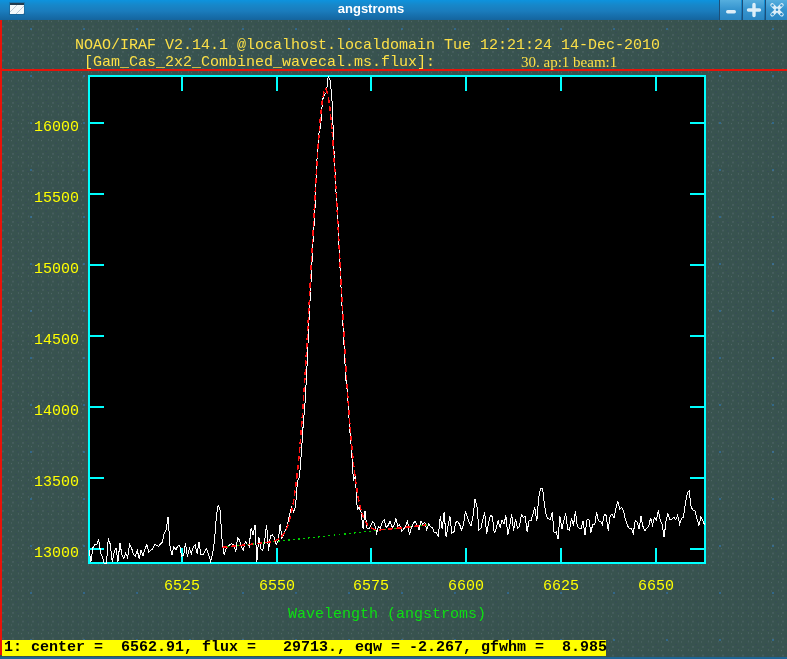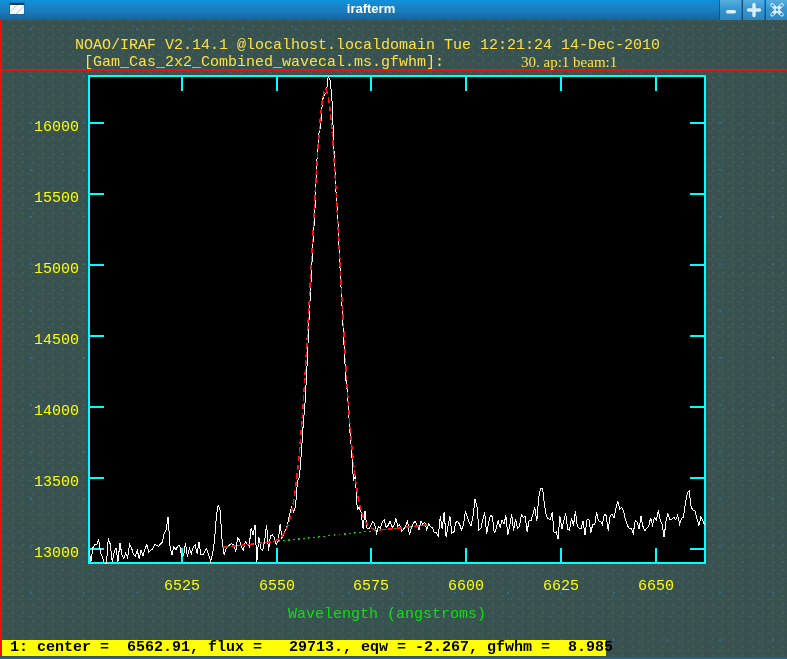--- a/index.html
+++ b/index.html
@@ -14,28 +14,28 @@
 #titlebar{position:absolute;left:0;top:0;width:787px;height:20px;
 background:linear-gradient(#0d93de 0%,#1787c9 25%,#1a7cbd 55%,#166ca8 85%,#15659e 100%);}
 #ticon{position:absolute;left:10px;top:3px;width:14px;height:9px;background-color:#f4f8fa;background-image:repeating-linear-gradient(135deg, rgba(150,170,190,0) 0 4.5px, rgba(140,160,180,0.55) 4.5px 5.5px);border-top:2px solid #233b4e;box-shadow:0 0 0 1px rgba(30,60,80,0.25);}
 #ttitle{position:absolute;top:1px;left:0;width:742px;text-align:center;color:#fff;font-family:"Liberation Sans",sans-serif;font-size:13px;font-weight:bold;}
 .tbtn{position:absolute;top:0px;width:22px;height:20px;box-sizing:border-box;border-left:1px solid #1c4f79;background:linear-gradient(#55aede 0%,#3795cf 45%,#2a86c2 100%);}
 .tbtn svg{position:absolute;left:0;top:0;}
 #hdr{position:absolute;left:0;top:0;width:787px;color:#fde047;font-size:15px;white-space:pre;}
 #redv{position:absolute;left:0;top:20px;width:2px;height:635px;background:#e81309;}
 #redh{position:absolute;left:0;top:69px;width:787px;height:2px;background:#e81309;}
 #plot{position:absolute;left:0;top:0;}
-#status{position:absolute;left:2px;top:640px;width:604px;height:15.5px;background:#ffff00;color:#000;font-size:15px;font-weight:bold;white-space:pre;line-height:15px;padding-left:8px;box-sizing:border-box;}
+#status{position:absolute;left:2px;top:640px;width:604px;height:15.5px;background:#ffff00;color:#000;font-size:15px;font-weight:bold;white-space:pre;line-height:15px;padding-left:2px;box-sizing:border-box;}
 #bblue{position:absolute;left:0;top:656.5px;width:787px;height:2.5px;background:#1e6596;}
 </style></head><body>
 <div id="win">
 <div id="teal"></div>
 <div id="titlebar">
 <div id="ticon"></div>
-<div id="ttitle">irafterm</div>
+<div id="ttitle">angstroms</div>
 <div class="tbtn" style="left:719px;">
         <svg width="22" height="20">
           <rect x="6" y="10" width="10" height="3.4" rx="1.7" fill="#dceef8"></rect>
         </svg>
       </div>
 <div class="tbtn" style="left:742px;">
         <svg width="22" height="20">
           <path d="M11 4.5 L11 15.5 M5.5 10 L16.5 10" stroke="#dceef8" stroke-width="3.4" stroke-linecap="round"></path>
         </svg>
       </div>
@@ -46,21 +46,21 @@
           <circle cx="15.4" cy="5.4" r="1.2" fill="#3795cf"></circle>
           <circle cx="6.6" cy="14.2" r="1.2" fill="#3795cf"></circle>
           <circle cx="15.4" cy="14.2" r="1.2" fill="#2a86c2"></circle>
           <circle cx="11" cy="9.8" r="1.3" fill="#2f8cc8"></circle>
         </svg>
       </div>
 </div>
 <div id="redv"></div>
 <div id="redh"></div>
 <div id="hdr"><div style="position:absolute;left:75px;top:37px;">NOAO/IRAF V2.14.1 @localhost.localdomain Tue 12:21:24 14-Dec-2010</div>
-<div style="position:absolute;left:84px;top:54px;">[Gam_Cas_2x2_Combined_wavecal.ms.gfwhm]:</div>
+<div style="position:absolute;left:84px;top:54px;">[Gam_Cas_2x2_Combined_wavecal.ms.flux]:</div>
 <div style="position:absolute;left:521px;top:54px;font-family:Liberation Serif, serif;">30. ap:1 beam:1</div></div>
 <svg id="plot" width="787" height="659">
 <rect x="88" y="75" width="618" height="489" fill="#000"></rect>
 <g stroke="#00ffff" stroke-width="2" fill="none" shape-rendering="crispEdges">
 <rect x="89" y="76" width="616" height="487"></rect>
 <line x1="90" y1="123" x2="104" y2="123"></line>
 <line x1="690" y1="123" x2="704" y2="123"></line>
 <line x1="90" y1="194" x2="104" y2="194"></line>
 <line x1="690" y1="194" x2="704" y2="194"></line>
 <line x1="90" y1="265" x2="104" y2="265"></line>

